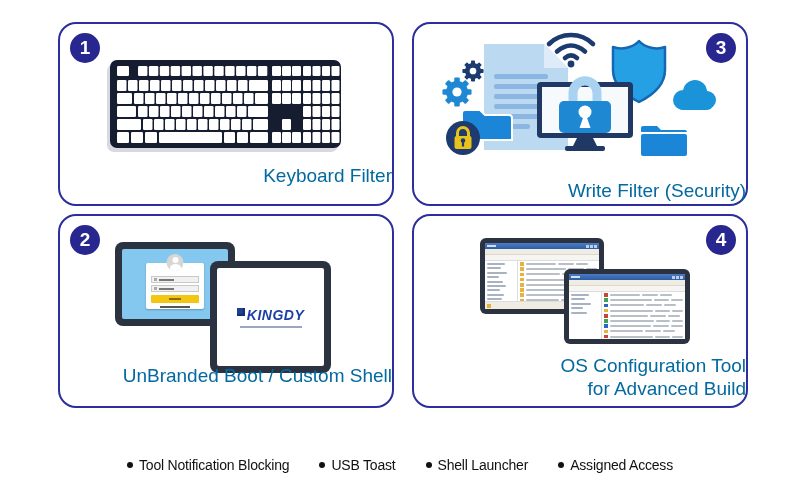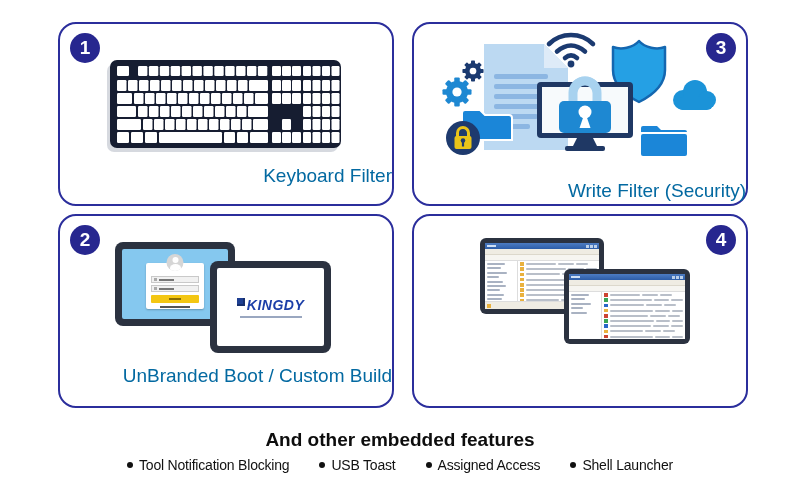--- a/index.html
+++ b/index.html
@@ -301,31 +301,31 @@
               </div>
             <div class="login-btn">
                 <span class="tx"></span>
               </div>
             <div class="login-link"></div>
           </div>
         </div>
       </div>
     </div>
 
-    <div class="tab" style="left:150px;top:45px;width:121px;height:92px">
+    <div class="tab" style="left:150px;top:45px;width:121px;height:112px">
       <div class="scr scr-logo">
         <div class="logo-row">
           <span class="logo-cube"></span>
           <span class="logo-text">KINGDY</span>
         </div>
         <div class="logo-tagline"></div>
       </div>
     </div>
 
-    <div class="card-label" style="top:148px">UnBranded Boot / Custom Build</div>
+    <div class="card-label" style="top:148px">UnBranded Boot / Custom Shell</div>
   </div>
 
   <div class="card card4">
     <div class="badge tr">4</div>
 
     <div class="win" style="left:66px;top:22px;width:124px;height:76px">
       <div class="wscr">
         <div class="tbbar">
             <span class="tdot"></span>
             <span class="bns">
@@ -478,35 +478,38 @@
                 <span class="ic" style="background: rgb(204, 68, 51);"></span>
                 <span class="l" style="width: 46px;"></span>
                 <span class="l" style="width: 16px;"></span>
                 <span class="l" style="width: 12px;"></span>
               </div>
             </div>
         </div>
       </div>
     </div>
 
+    <div class="card-label" style="top:138px">
+      <div>OS Configuration Tool</div>
+      <div>for Advanced Build</div>
+    </div>
   </div>
 
-  <div class="footer-title">And other embedded features</div>
   <div class="footer-items">
     <span class="bullet-item">
         <span class="dot"></span>
         <span>Tool Notification Blocking</span>
       </span>
     <span class="bullet-item">
         <span class="dot"></span>
         <span>USB Toast</span>
       </span>
     <span class="bullet-item">
         <span class="dot"></span>
-        <span>Assigned Access</span>
+        <span>Shell Launcher</span>
       </span>
     <span class="bullet-item">
         <span class="dot"></span>
-        <span>Shell Launcher</span>
+        <span>Assigned Access</span>
       </span>
   </div>
 
 </div>
 
 </body></html>

